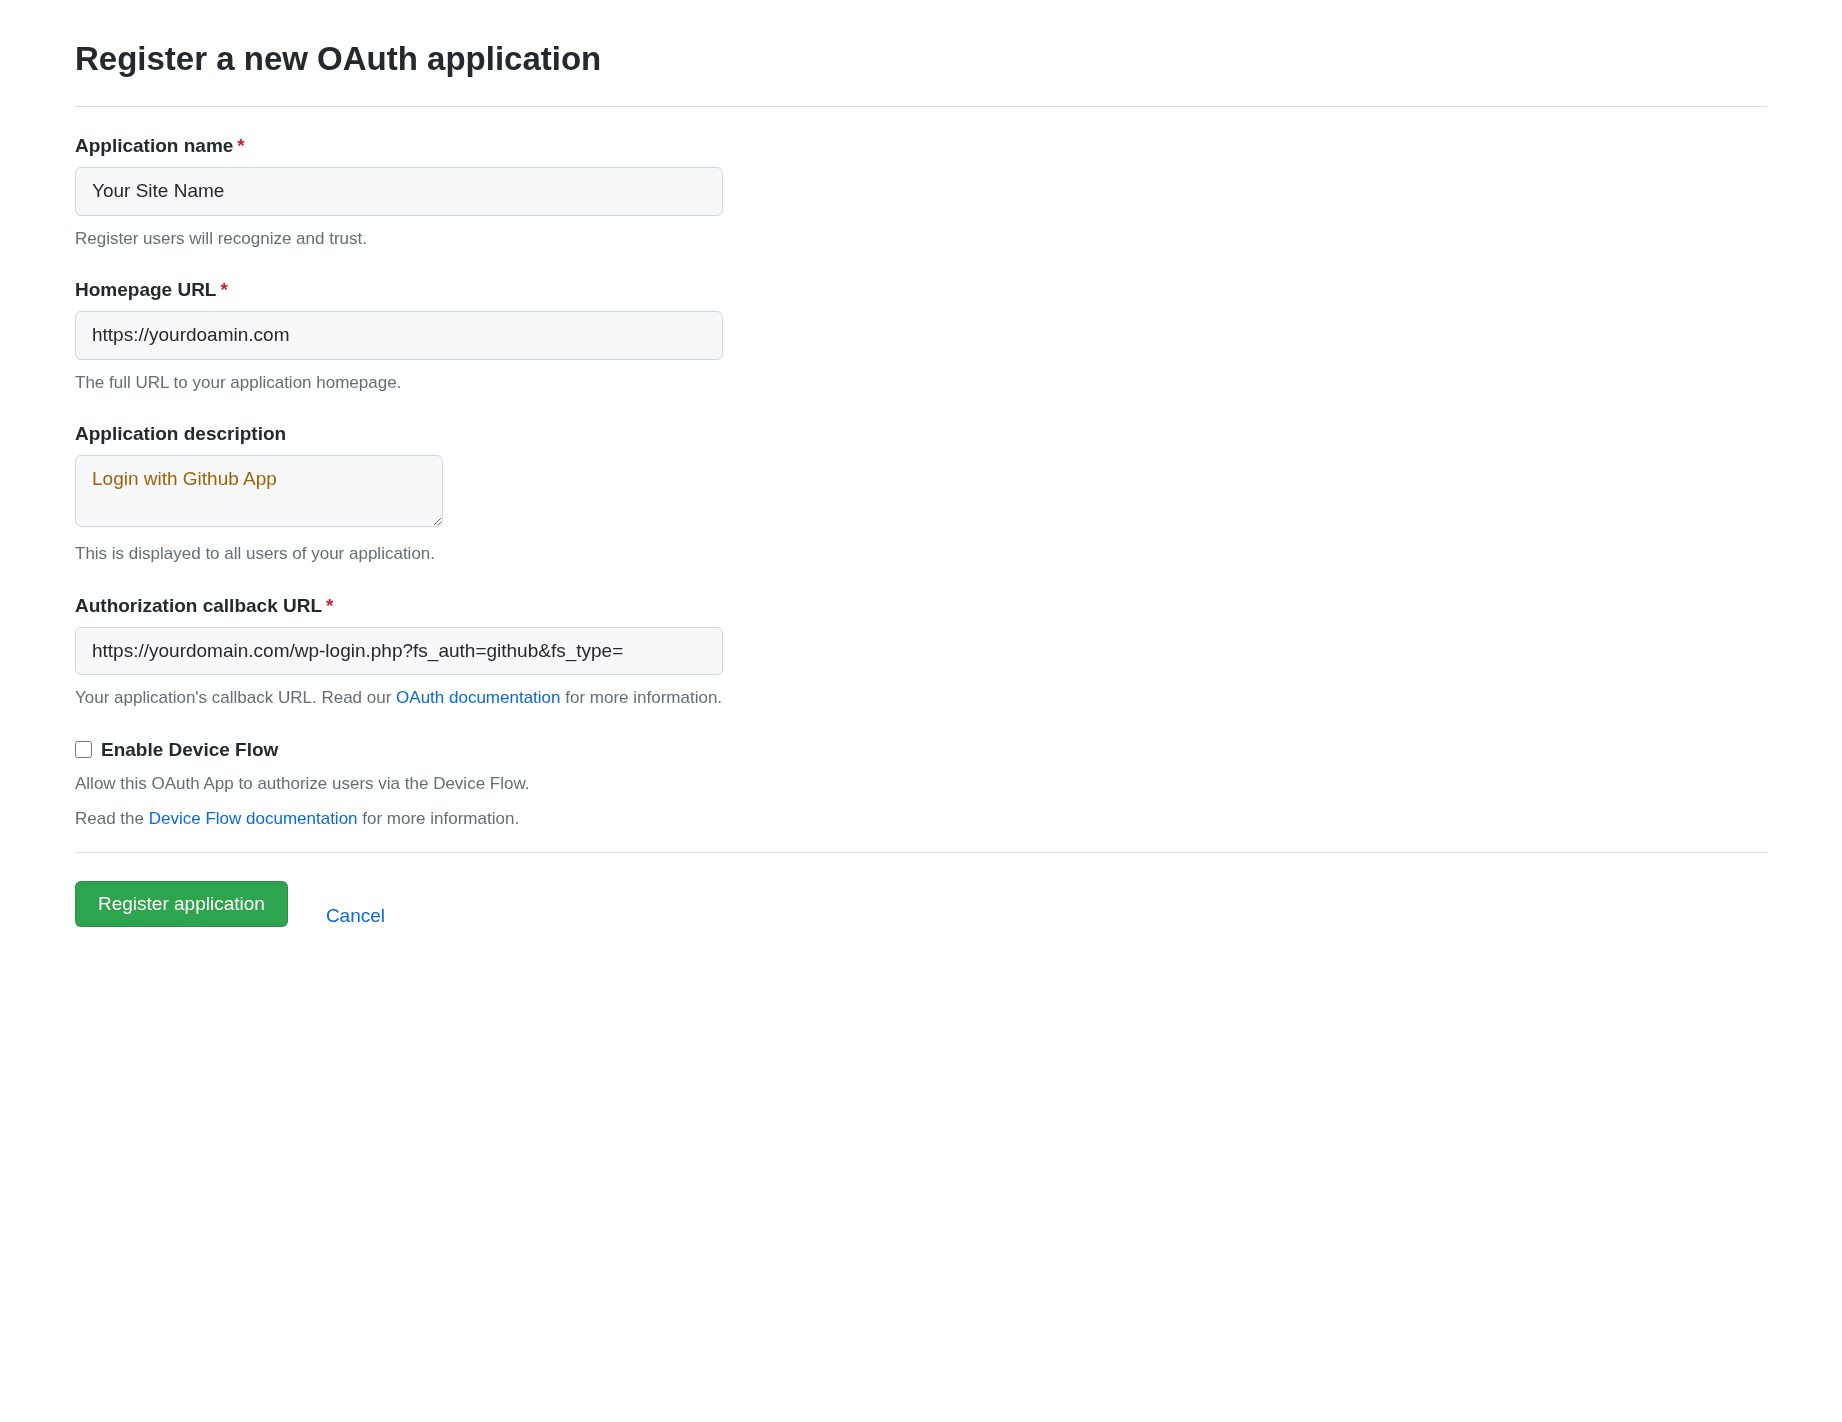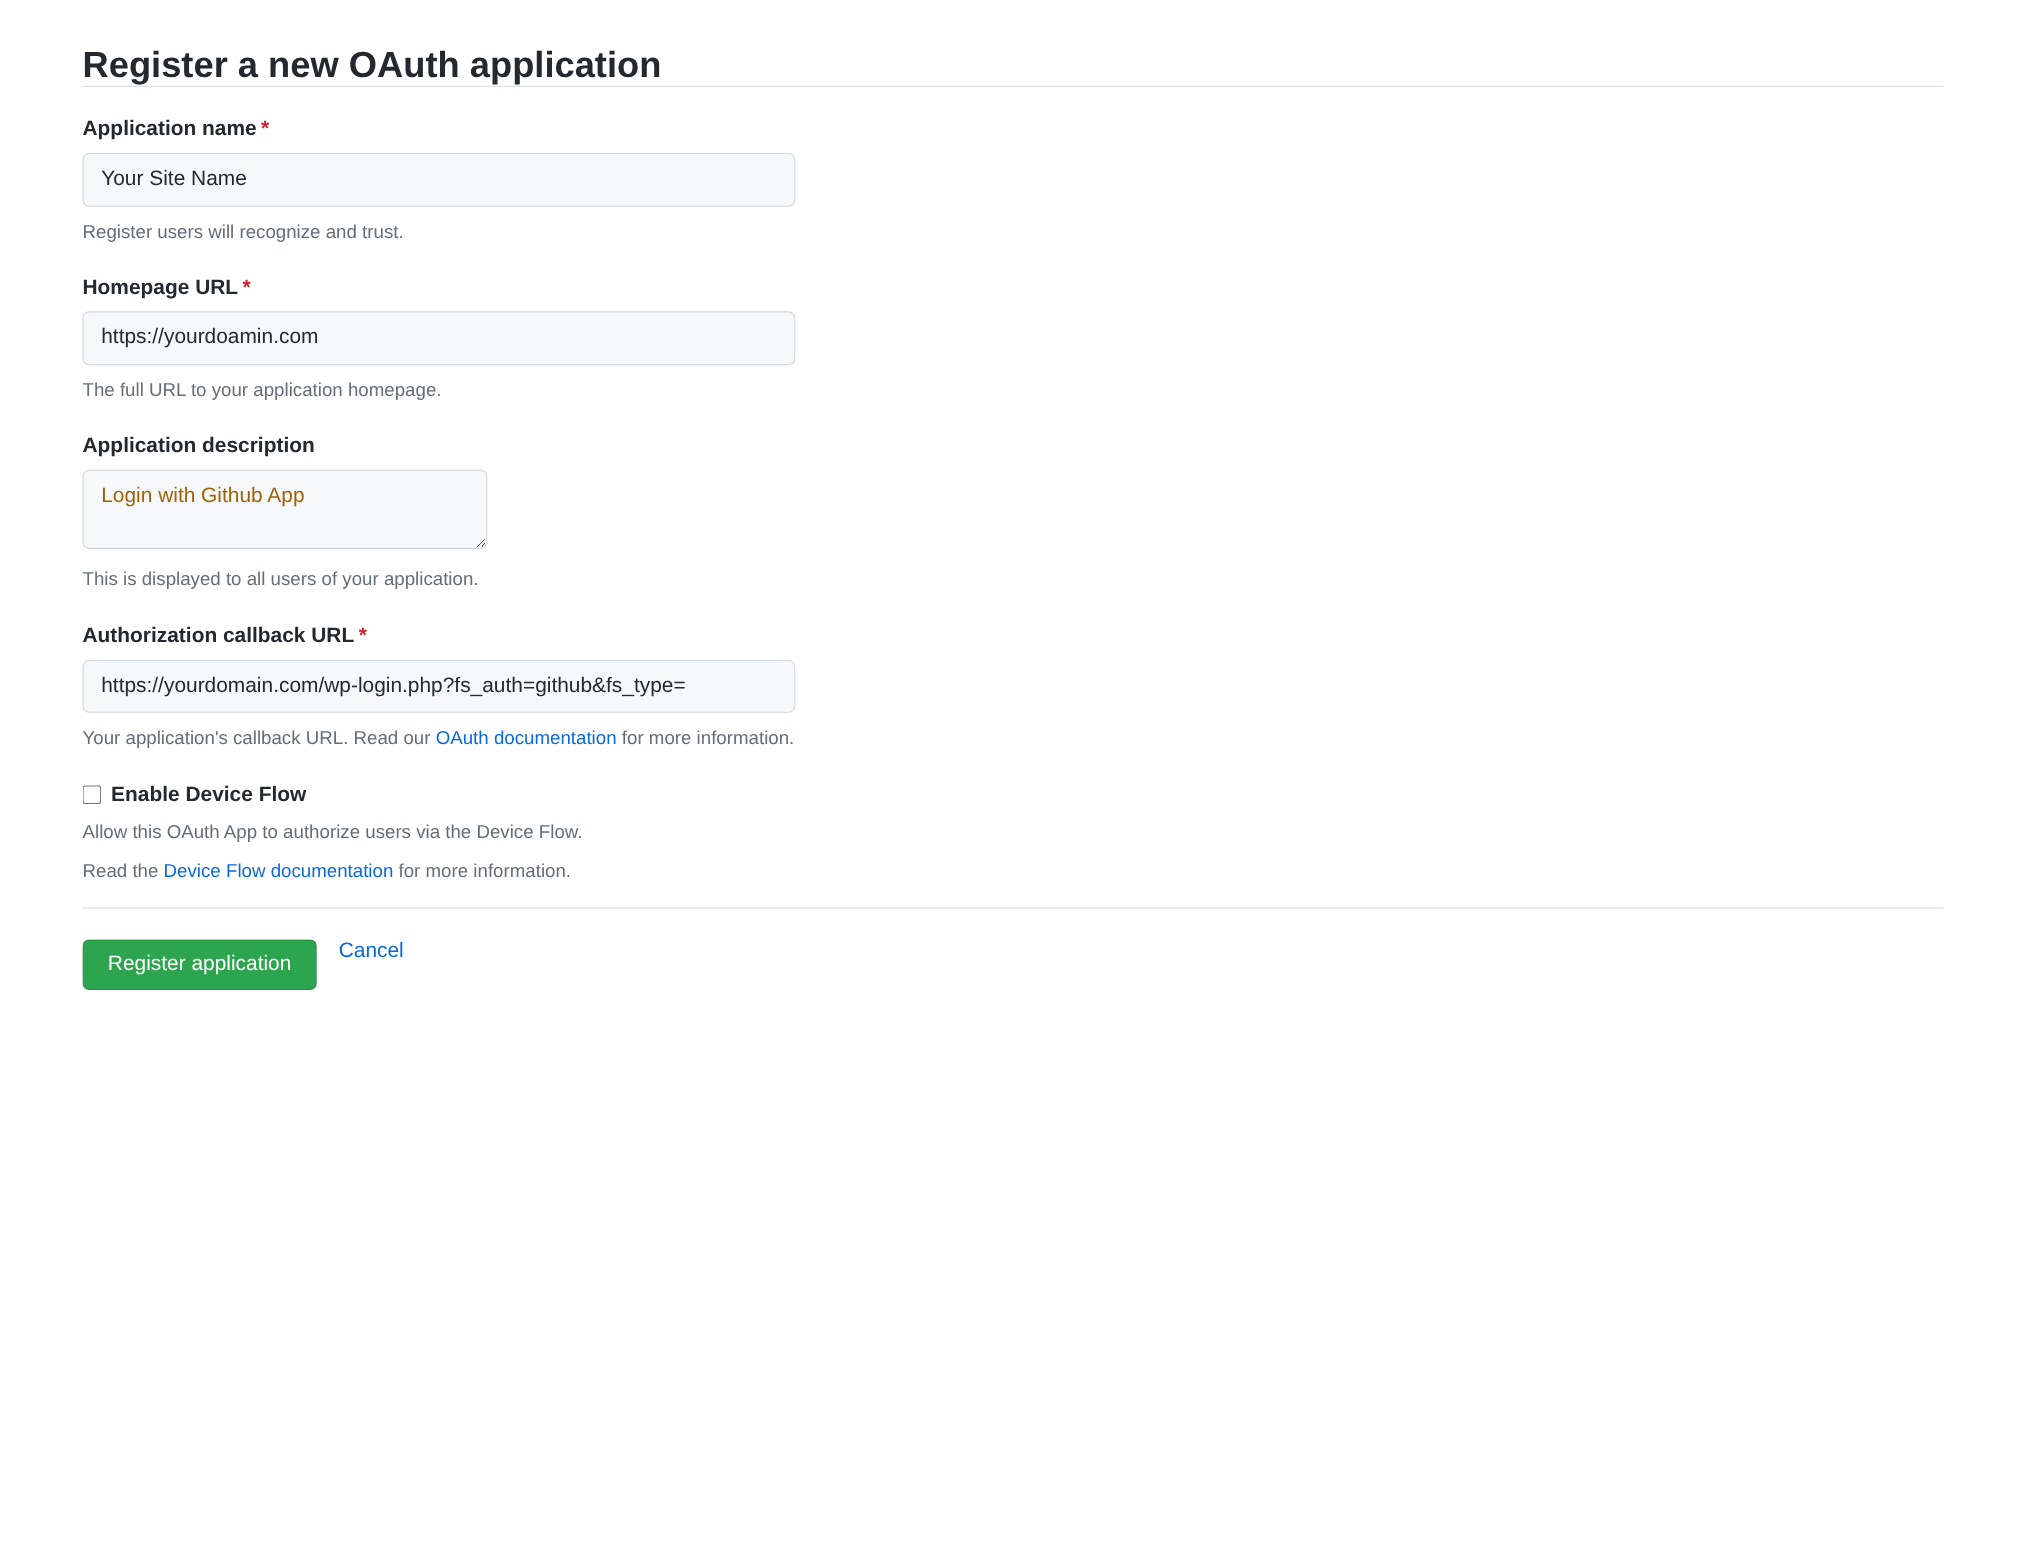--- a/index.html
+++ b/index.html
@@ -10,21 +10,21 @@
     body {
       font-family: -apple-system, BlinkMacSystemFont, "Segoe UI", Helvetica, Arial, sans-serif;
       background: #ffffff;
       color: #24292f;
       padding: 40px 75px;
     }
     .page-title {
       font-size: 33px;
       font-weight: 600;
       color: #24292f;
-      padding-bottom: 0;
+      padding-bottom: 28px;
       border-bottom: 1px solid #d8dee4;
       margin-bottom: 28px;
     }
     .form-group {
       margin-bottom: 28px;
     }
     .form-label {
       display: block;
       font-size: 19px;
       font-weight: 600;
@@ -91,22 +91,22 @@
       font-weight: 600;
       color: #24292f;
     }
     .divider {
       border: none;
       border-top: 1px solid #d8dee4;
       margin: 20px 0 28px 0;
     }
     .button-row {
       display: flex;
-      align-items: flex-start;
-      gap: 20px;
+      align-items: flex-end;
+      gap: 38px;
     }
     .btn-primary {
       padding: 11px 22px;
       font-size: 19px;
       font-weight: 500;
       color: #ffffff;
       background-color: #2da44e;
       border: 1px solid rgba(27,31,36,0.15);
       border-radius: 6px;
       cursor: pointer;

